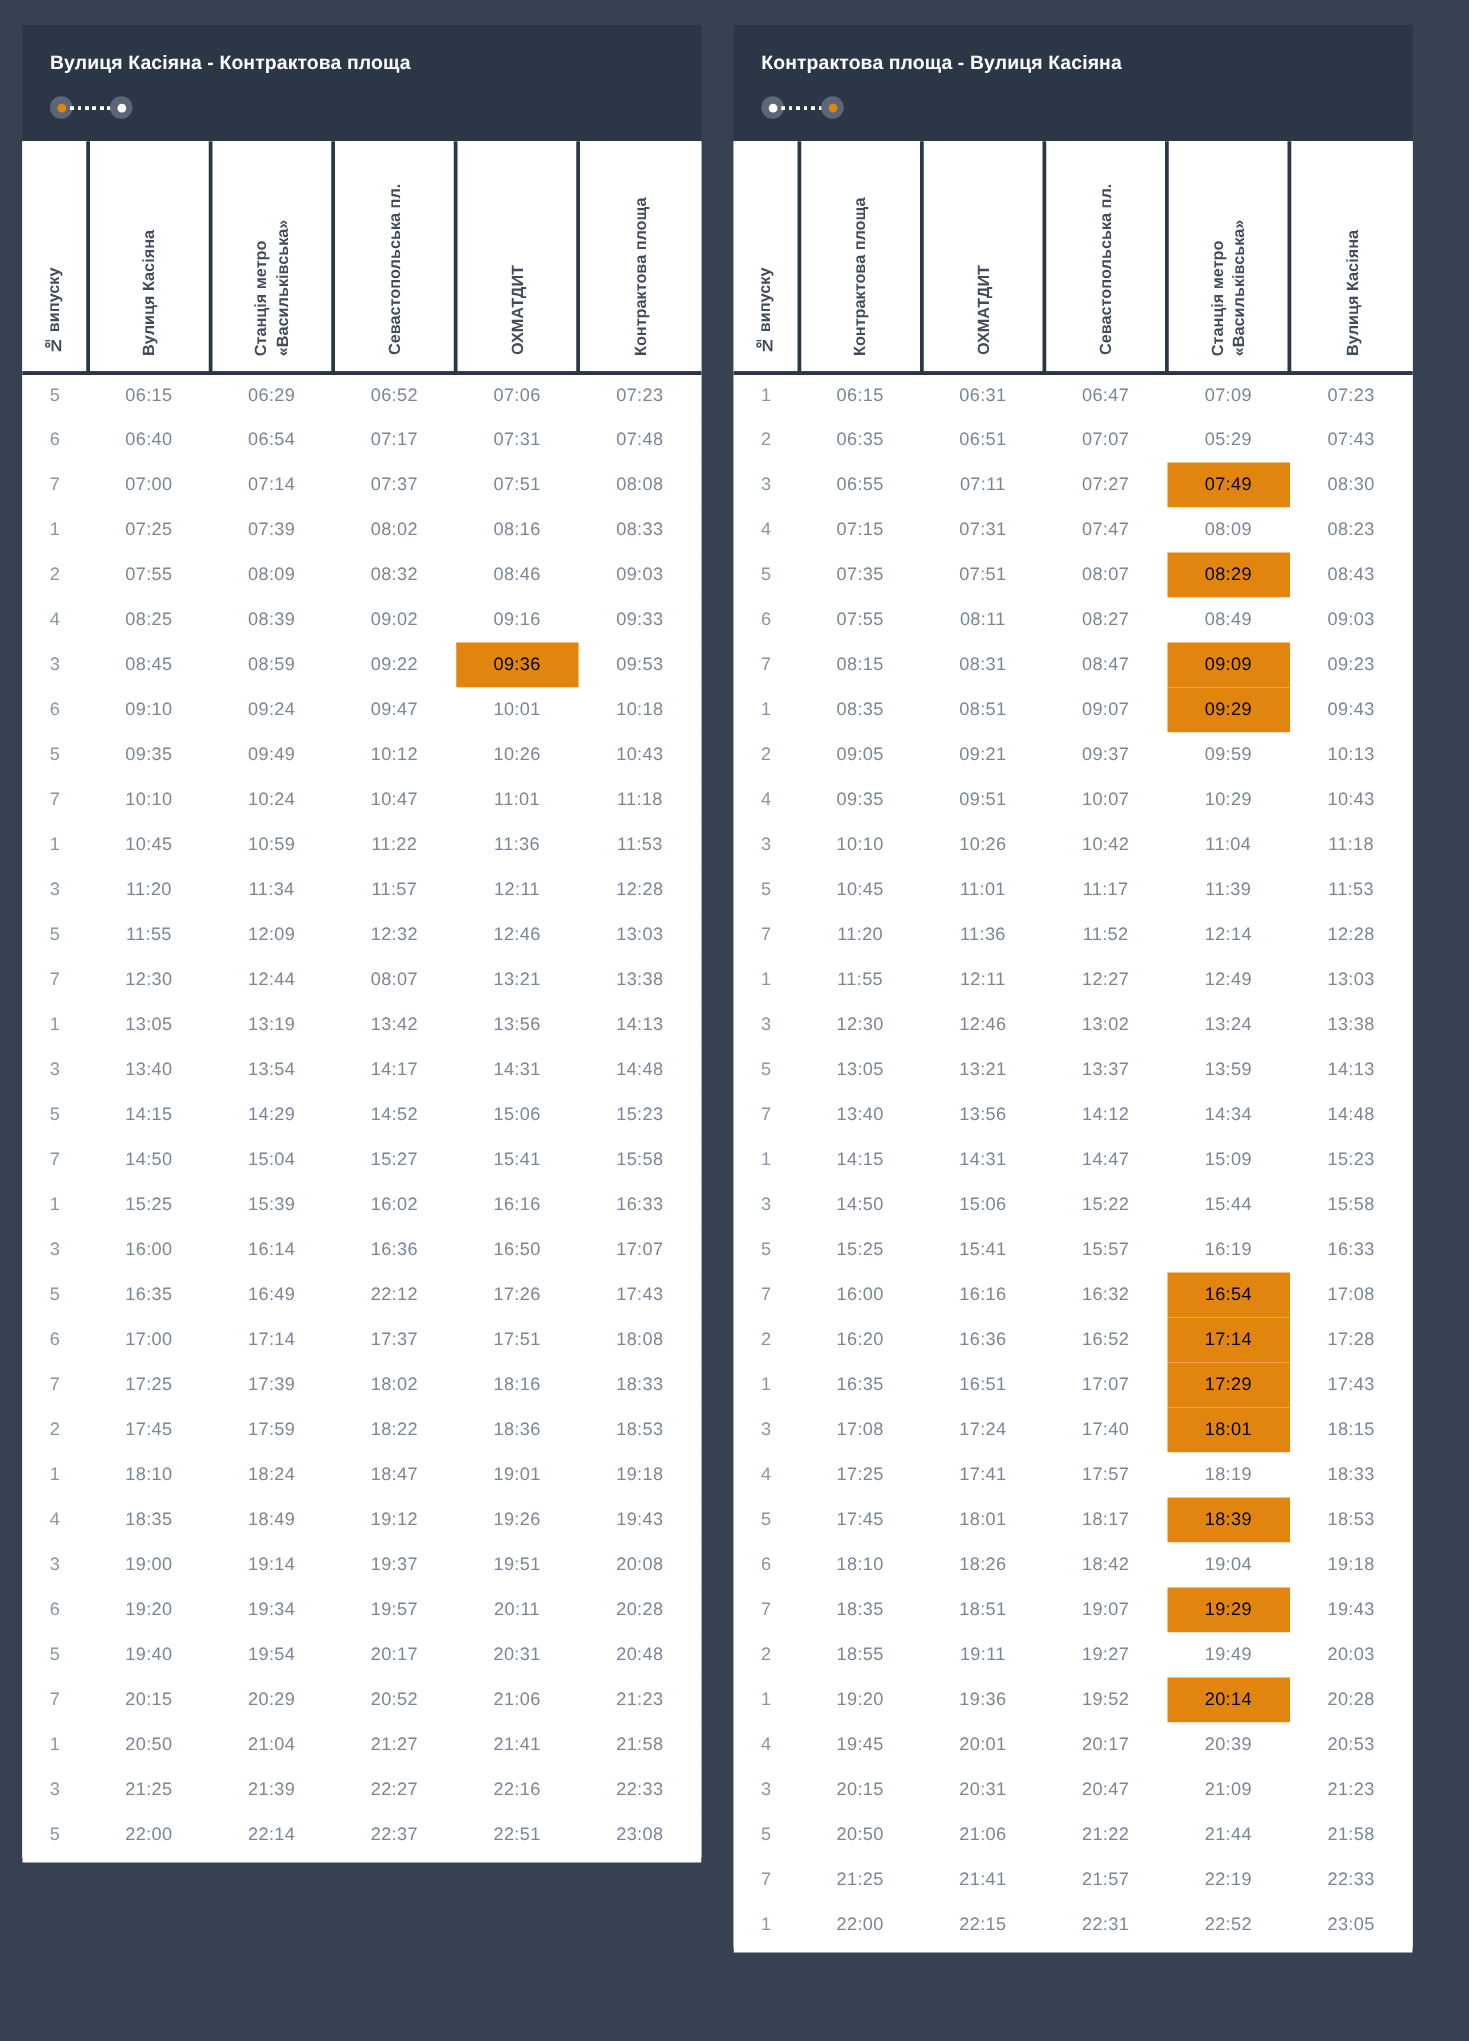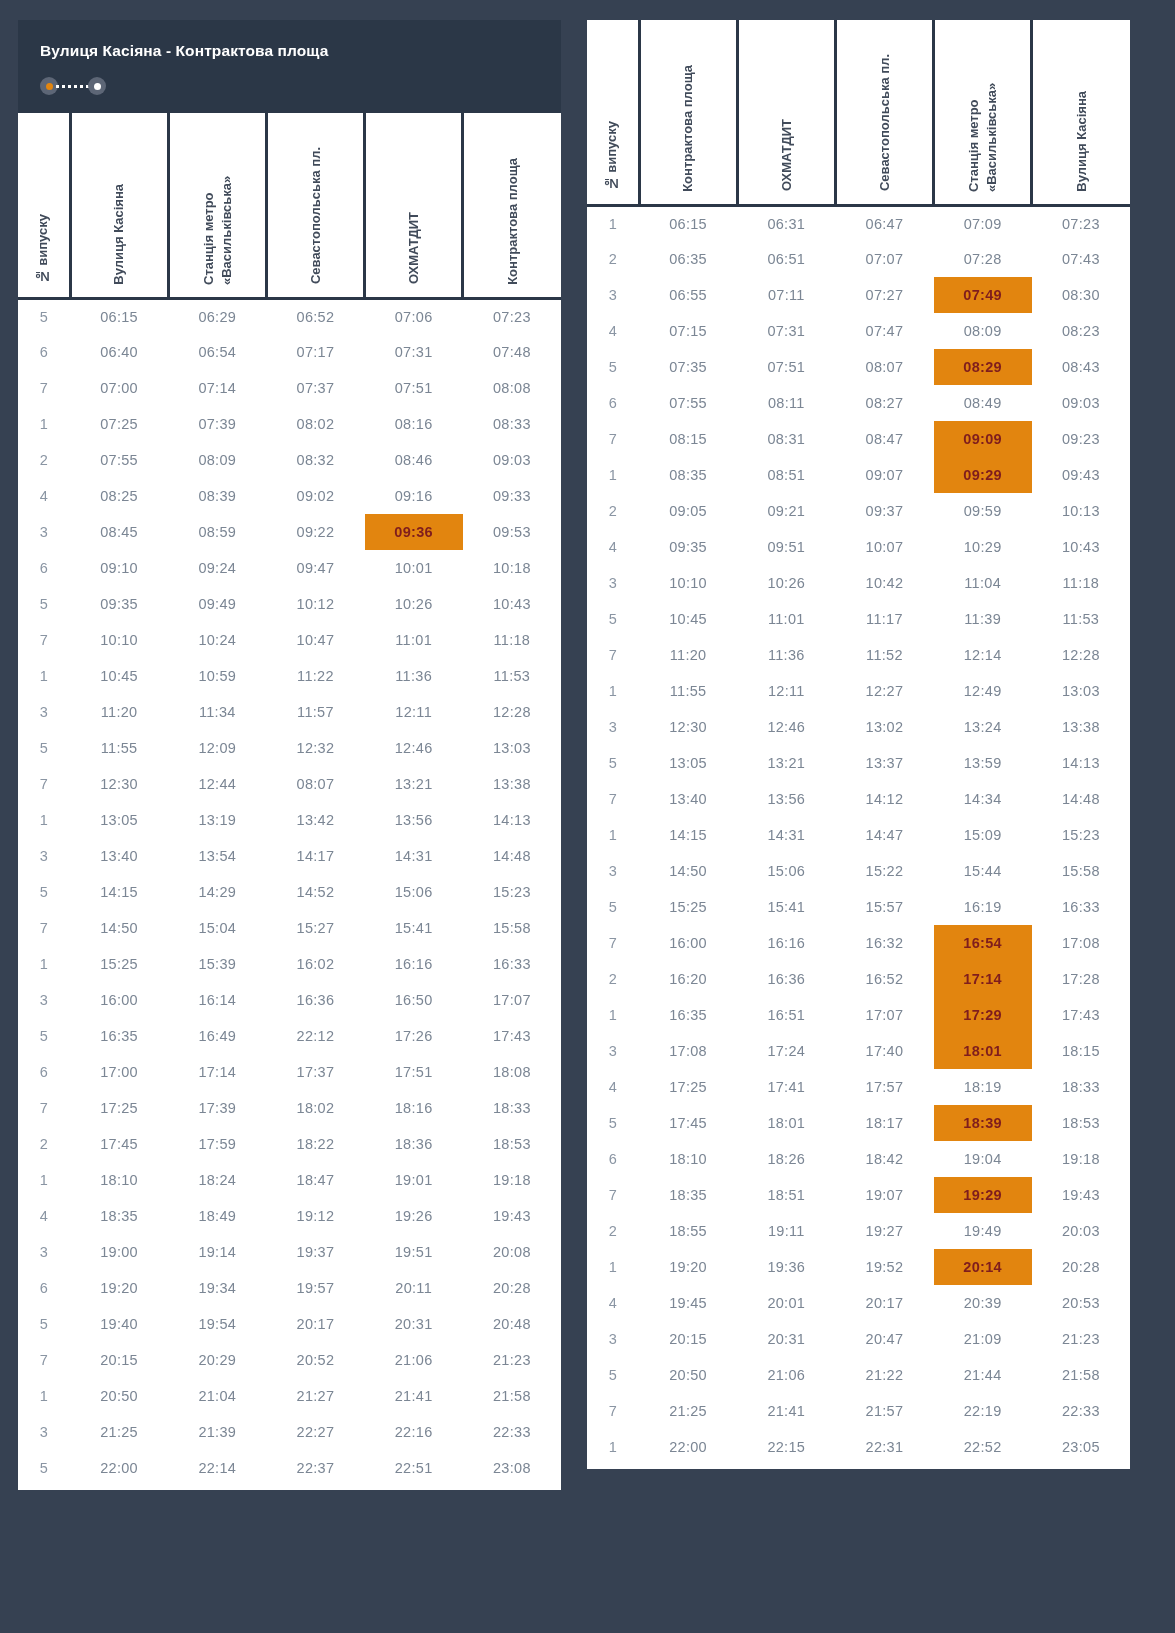--- a/index.html
+++ b/index.html
@@ -95,22 +95,22 @@
     color: #7b8694;
     font-size: 14.5px;
     font-weight: 300;
     letter-spacing: 0.3px;
     background: #ffffff;
     vertical-align: middle;
   }
   table.sched tbody td.idx { color: #8a95a3; }
   table.sched tbody td.hl {
     background: #e2850f;
-    color: #7f1d1d;
-    font-weight: 700;
+    color: #000000;
+    font-weight: 400;
     margin-left: 11px;
   }
   col.c-idx  { width: 52px; }
   col.c-time { width: auto; }
   .panel-body { background:#ffffff; padding-bottom: 4px; }
 </style>
 </head>
 <body>
 
 <div class="page">
@@ -419,20 +419,29 @@
               <td>22:14</td>
               <td>22:37</td>
               <td>22:51</td>
               <td>23:08</td>
             </tr>
           </tbody>
         </table>
       </div>
     </div>
   <div class="panel" id="panel-1">
+      <div class="panel-head"><div class="panel-title">Контрактова площа - Вулиця Касіяна</div><div class="dir-indicator">
+          <span class="dot-wrap">
+            <span class="dot white"></span>
+          </span>
+          <span class="dashline"></span>
+          <span class="dot-wrap">
+            <span class="dot orange"></span>
+          </span>
+        </div></div>
       <div class="panel-body">
         <table class="sched">
           <colgroup>
             <col class="c-idx">
             <col class="c-time">
             <col class="c-time">
             <col class="c-time">
             <col class="c-time">
             <col class="c-time">
           </colgroup>
@@ -465,21 +474,21 @@
               <td>06:31</td>
               <td>06:47</td>
               <td>07:09</td>
               <td>07:23</td>
             </tr>
             <tr>
               <td class="idx">2</td>
               <td>06:35</td>
               <td>06:51</td>
               <td>07:07</td>
-              <td>07:28</td>
+              <td>05:29</td>
               <td>07:43</td>
             </tr>
             <tr>
               <td class="idx">3</td>
               <td>06:55</td>
               <td>07:11</td>
               <td>07:27</td>
               <td class="hl">07:49</td>
               <td>08:30</td>
             </tr>

